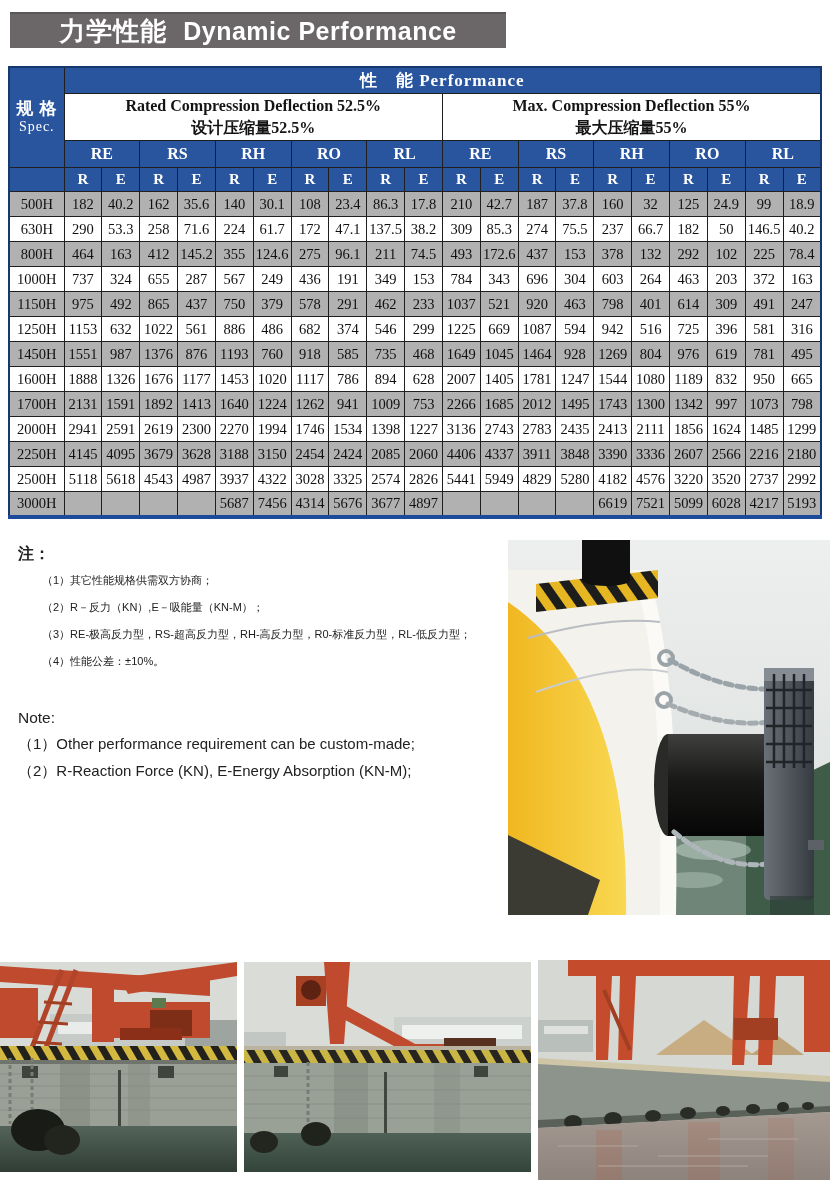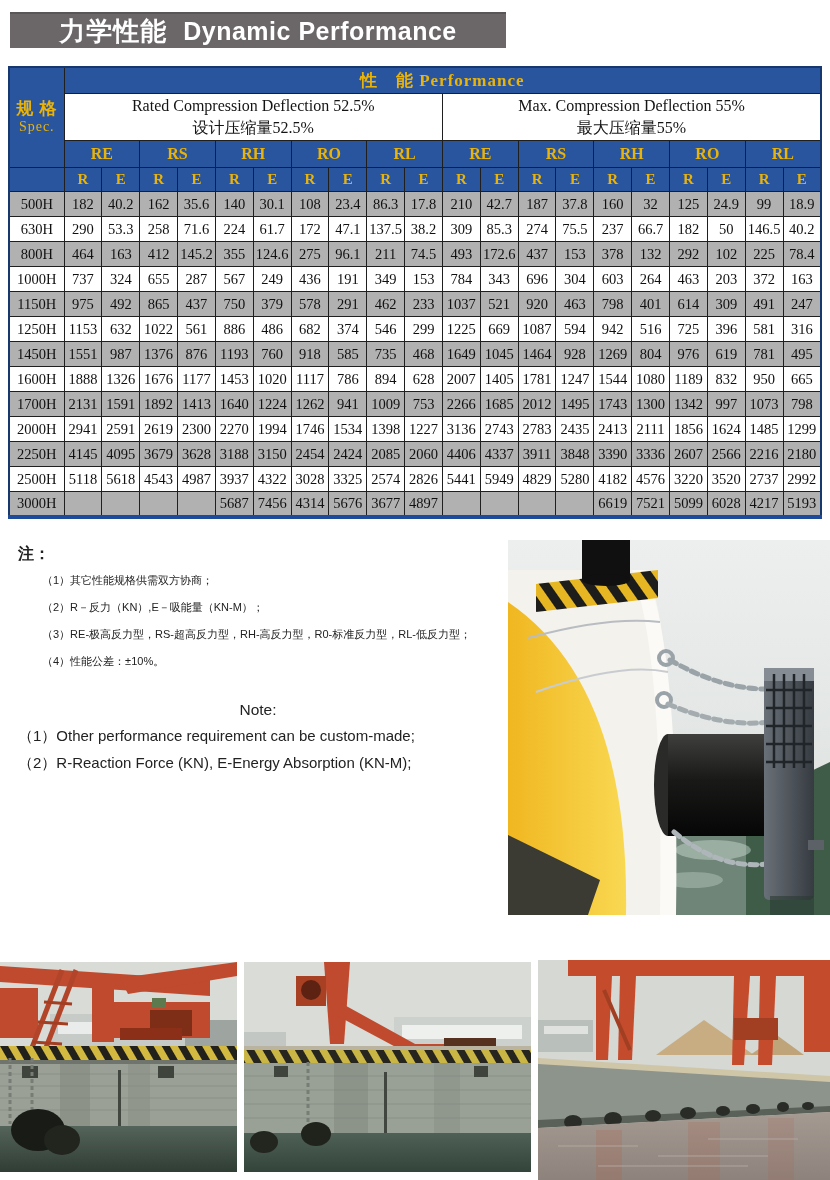--- a/index.html
+++ b/index.html
@@ -15,38 +15,38 @@
   .title-en {font-size:25px; font-weight:bold; letter-spacing:0.5px;}
 
   
   .perf-table {position:absolute; left:8px; top:66px; width:814px;
                border-collapse:collapse; table-layout:fixed;
                font-family:"Liberation Serif", serif;
                border-left:2px solid #16386f; border-right:2px solid #16386f;
                border-top:2px solid #16386f; border-bottom:4px solid #1d4a9b;}
   .perf-table th, .perf-table td {border:1px solid #1f1f1f; text-align:center;
                vertical-align:middle; padding:0; overflow:hidden; white-space:nowrap;}
-  .blue {background:#29559f; color:#eab308;}
+  .blue {background:#29559f; color:#ffffff;}
   tr.r1 th {height:25px; font-size:17px; font-weight:bold; letter-spacing:1px;}
   .spec-head {font-size:15px; font-weight:bold; line-height:1.2;}
   .spec-head .spec-en {font-weight:normal; font-size:14px;font-family:Liberation Serif, serif;}
-  tr.r2 th {height:46px; background:#ffffff; color:#141414; font-weight:normal;
+  tr.r2 th {height:46px; background:#ffffff; color:#141414; font-weight:bold;
             font-size:16px; line-height:1.4;}
   tr.r3 th {height:26px; font-size:16px; font-weight:bold;}
   tr.r4 th {height:23px; font-size:15px; font-weight:bold;}
   tbody tr {height:25px;}
   tbody th, tbody td {font-size:14.5px; font-weight:normal; color:#101010;}
   tbody tr.gray th, tbody tr.gray td {background:#b1b1b1;}
   tbody tr.white th, tbody tr.white td {background:#ffffff;}
 
   
   .notes {position:absolute; left:18px; top:541px; width:480px; color:#222222;}
   .nz-title {font-size:16px; font-weight:bold; line-height:26px;}
   .nz .note-line {font-size:11px; line-height:27px; padding-left:37px; text-indent:-37px;margin-left:24px;}
-  .ne-title {font-size:15.5px; line-height:26px; margin-top:22px;text-align:center;}
+  .ne-title {font-size:15.5px; line-height:26px; margin-top:30px;}
   .ne .note-line {font-size:15px; line-height:26.5px; padding-left:34px; text-indent:-34px;}
 
   
   .fender-photo {position:absolute; left:508px; top:540px; width:322px; height:375px;}
   .port-photo {position:absolute;}
   .p1 {left:0;     top:962px; width:237px; height:210px;}
   .p2 {left:244px; top:962px; width:287px; height:210px;}
   .p3 {left:538px; top:960px; width:292px; height:220px;}
   .photo-svg {display:block; width:100%; height:100%;}
 </style>

